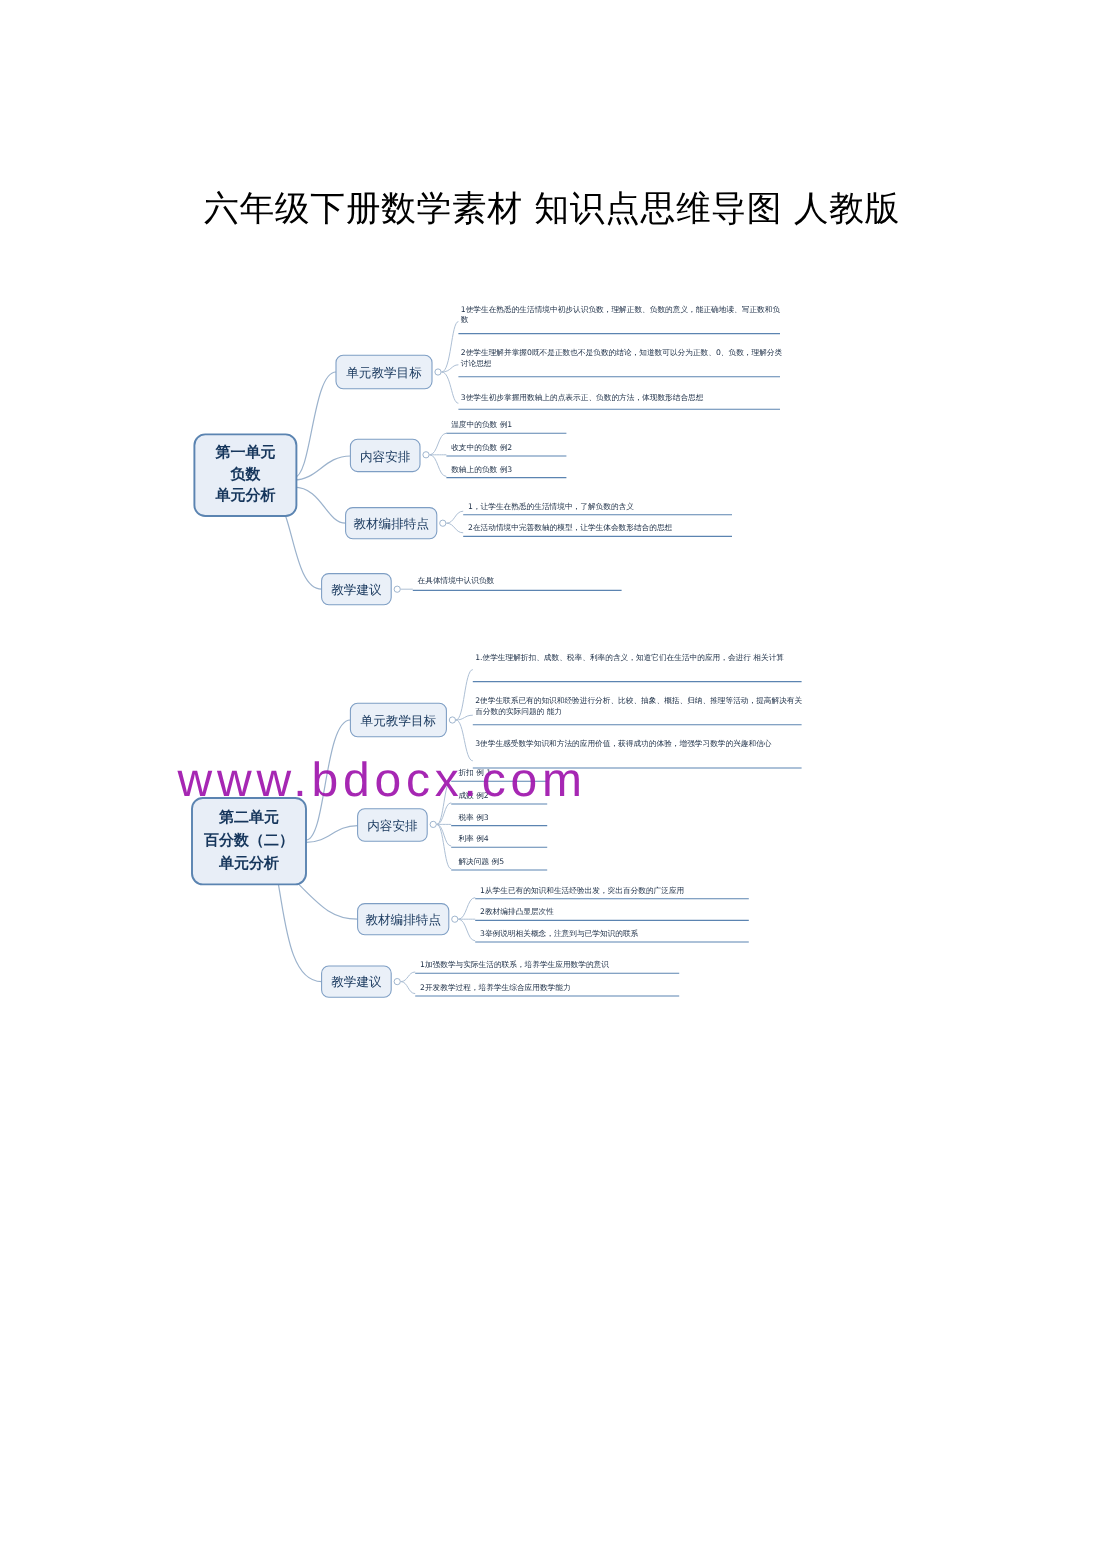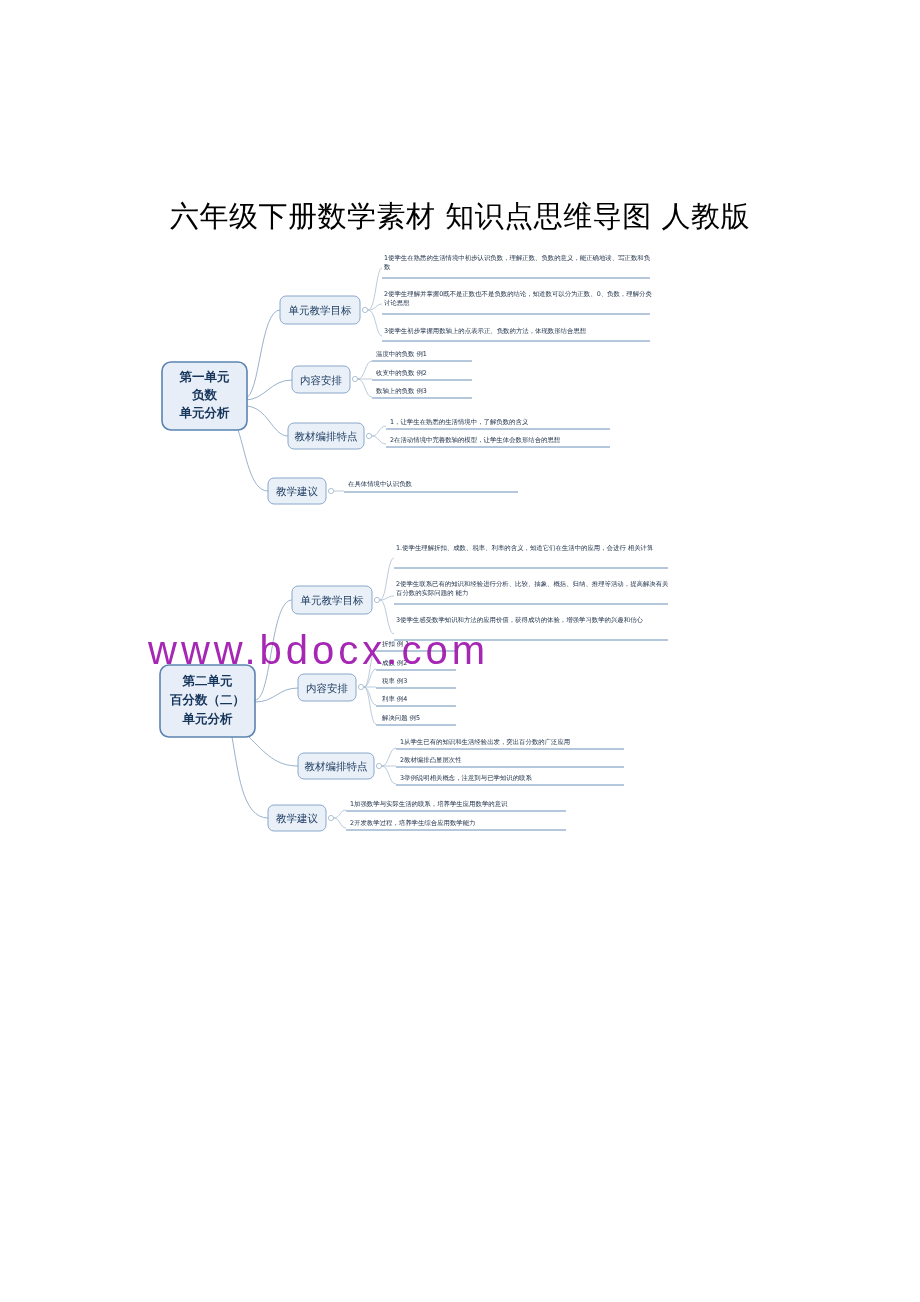--- a/index.html
+++ b/index.html
@@ -27,21 +27,20 @@
     left: 110px;
     top: 152px;
     width: 700px;
     text-align: center;
     font-family: "DejaVu Serif", "Liberation Serif", serif;
     font-size: 29px;
     line-height: 1.45;
     font-weight: 400;
     color: #000;
     letter-spacing: 0.5px;
-    margin-top: 43px;
   }
 
   
   .watermark {
     position: absolute;
     left: 148px;
     top: 608px;
     font-family: "Liberation Sans", sans-serif;
     font-size: 40px;
     letter-spacing: 4px;

